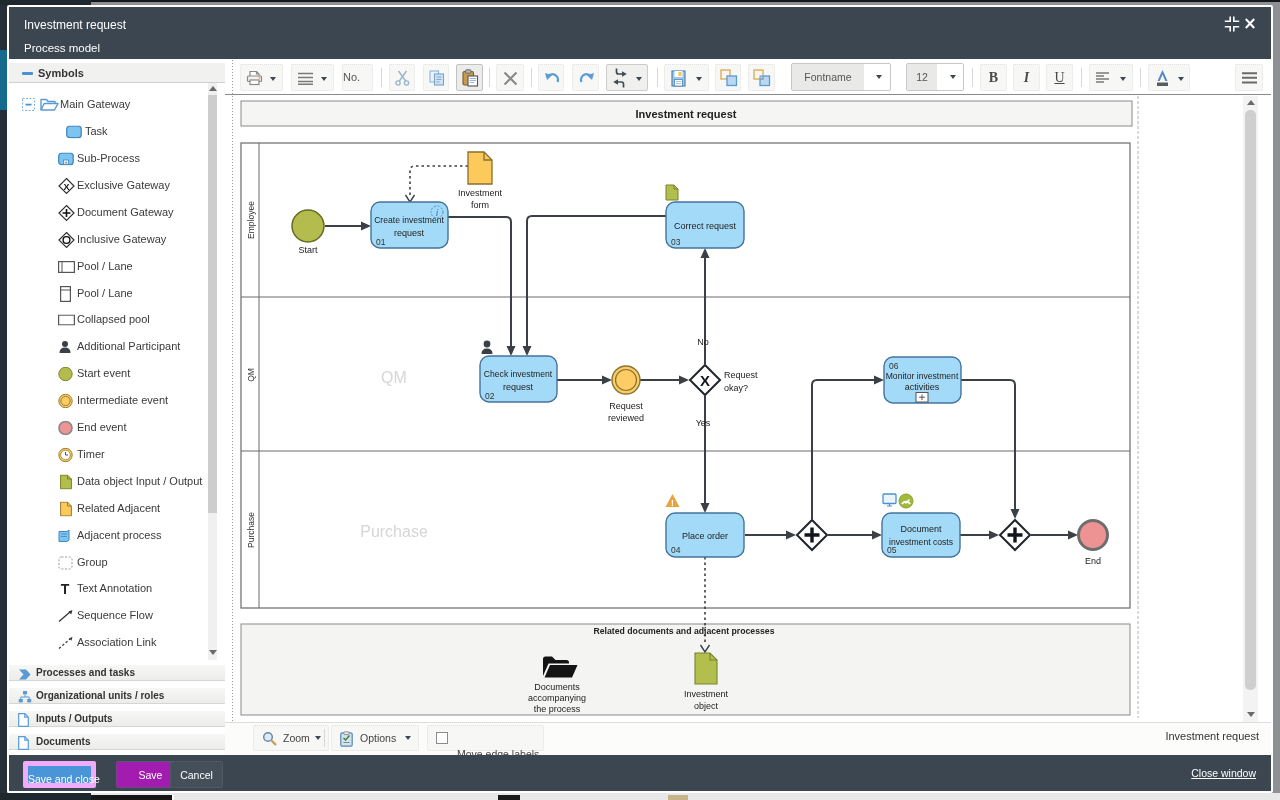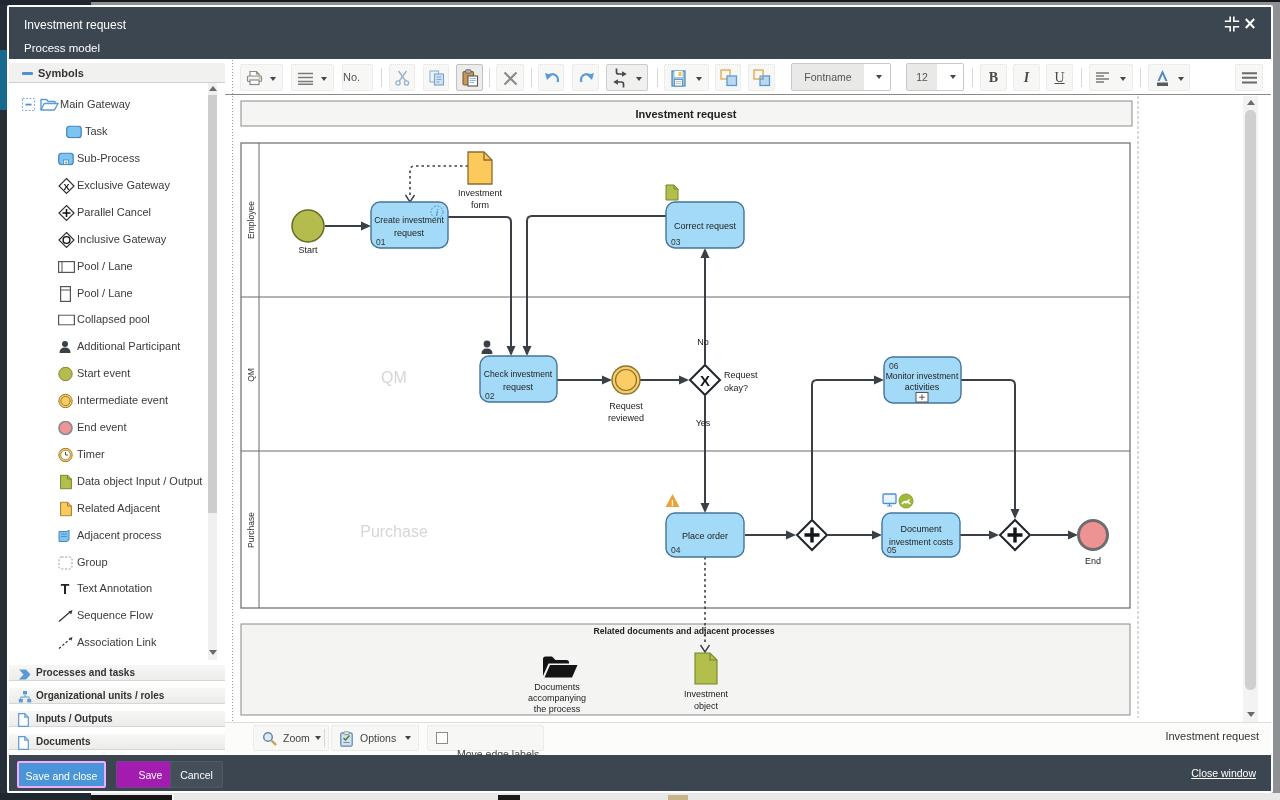--- a/index.html
+++ b/index.html
@@ -131,21 +131,21 @@
     </span>
     <div class="tlabel">Exclusive Gateway</div>
   </div>
   <div class="trow" style="left:9px; top:199px; width:200px;">
     <span class="ticon">
       <svg width="17" height="17" viewBox="0 0 17 17">
         <path d="M8.5 1 L16 8.5 L8.5 16 L1 8.5 Z" fill="#fff" stroke="#333" stroke-width="1.2"></path>
         <path d="M8.5 4.5 V12.5 M4.5 8.5 H12.5" stroke="#111" stroke-width="1.6"></path>
       </svg>
     </span>
-    <div class="tlabel">Parallel Cancel</div>
+    <div class="tlabel">Document Gateway</div>
   </div>
   <div class="trow" style="left:9px; top:226px; width:200px;">
     <span class="ticon">
       <svg width="17" height="17" viewBox="0 0 17 17">
         <path d="M8.5 1 L16 8.5 L8.5 16 L1 8.5 Z" fill="#fff" stroke="#333" stroke-width="1.2"></path>
         <circle cx="8.5" cy="8.5" r="3.4" fill="none" stroke="#111" stroke-width="1.4"></circle>
       </svg>
     </span>
     <div class="tlabel">Inclusive Gateway</div>
   </div>
@@ -621,18 +621,18 @@
       <path d="M812 527.5 V542.5 M804.5 535 H819.5"></path>
       <path d="M1015 527.5 V542.5 M1007.5 535 H1022.5"></path>
     </g>
     <text x="703" y="345" font-size="9" fill="#222" text-anchor="middle">No</text>
     <text x="703" y="426" font-size="9" fill="#222" text-anchor="middle">Yes</text>
     <text x="724" y="378" font-size="9" fill="#222">Request</text>
     <text x="724" y="391" font-size="9" fill="#222">okay?</text>
   </svg>
 
   <div class="abs" id="mfooter">
-    <div class="fbtn" style="left:8px; width:89px; background:#4a94d8; border:2px solid #f0abfc;">Save and close</div>
+    <div class="fbtn" style="left:14px; width:73px; background:#4a94d8; border:5px solid #f0abfc;">Save and close</div>
     <div class="fbtn" style="left:107px; width:69px; background:#a21caf; border:1px dotted #5a646e;">Save</div>
     <div class="fbtn" style="left:161px; width:53px; background:#454f59; border:1px dotted #5a646e;">Cancel</div>
     <div style="position:absolute; right:15px; top:12px; color:#fff; font-size:10.5px; text-decoration:underline;">Close window</div>
   </div>
   <div class="abs" style="left:1165px; top:730px; width:94px; text-align:right; font-size:11px; color:#333; white-space:nowrap;">Investment request</div>
 
 </body></html>

